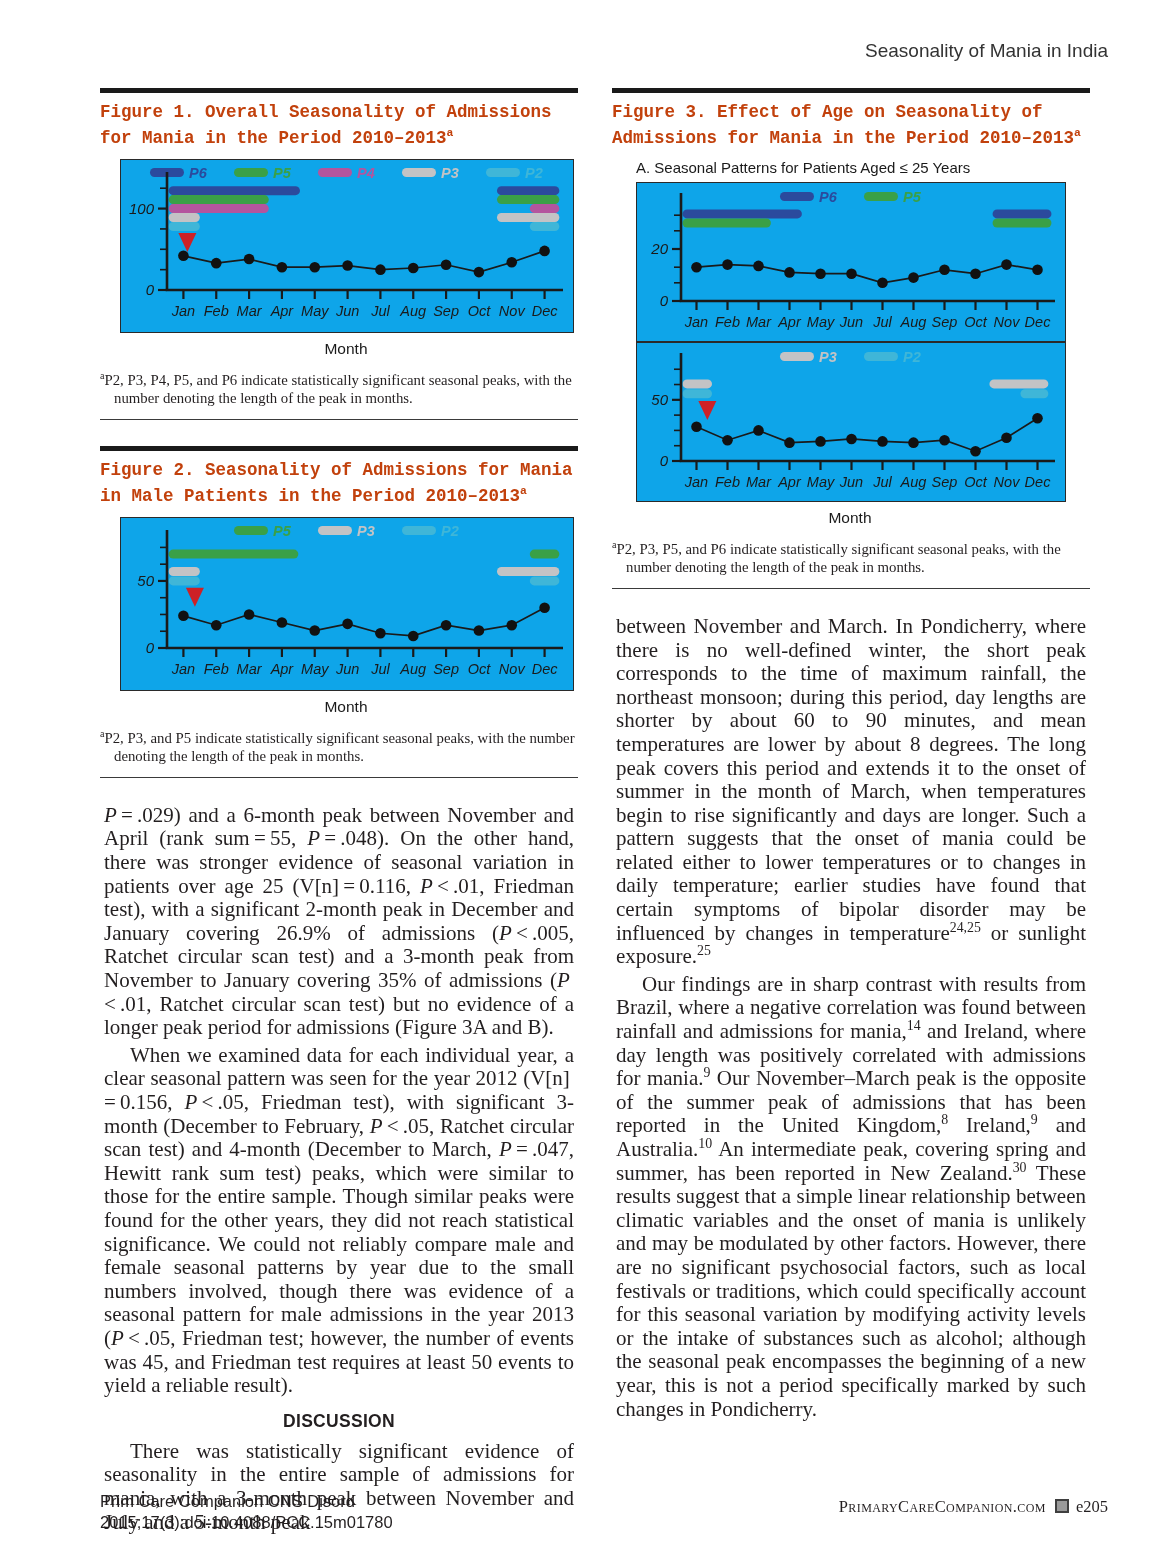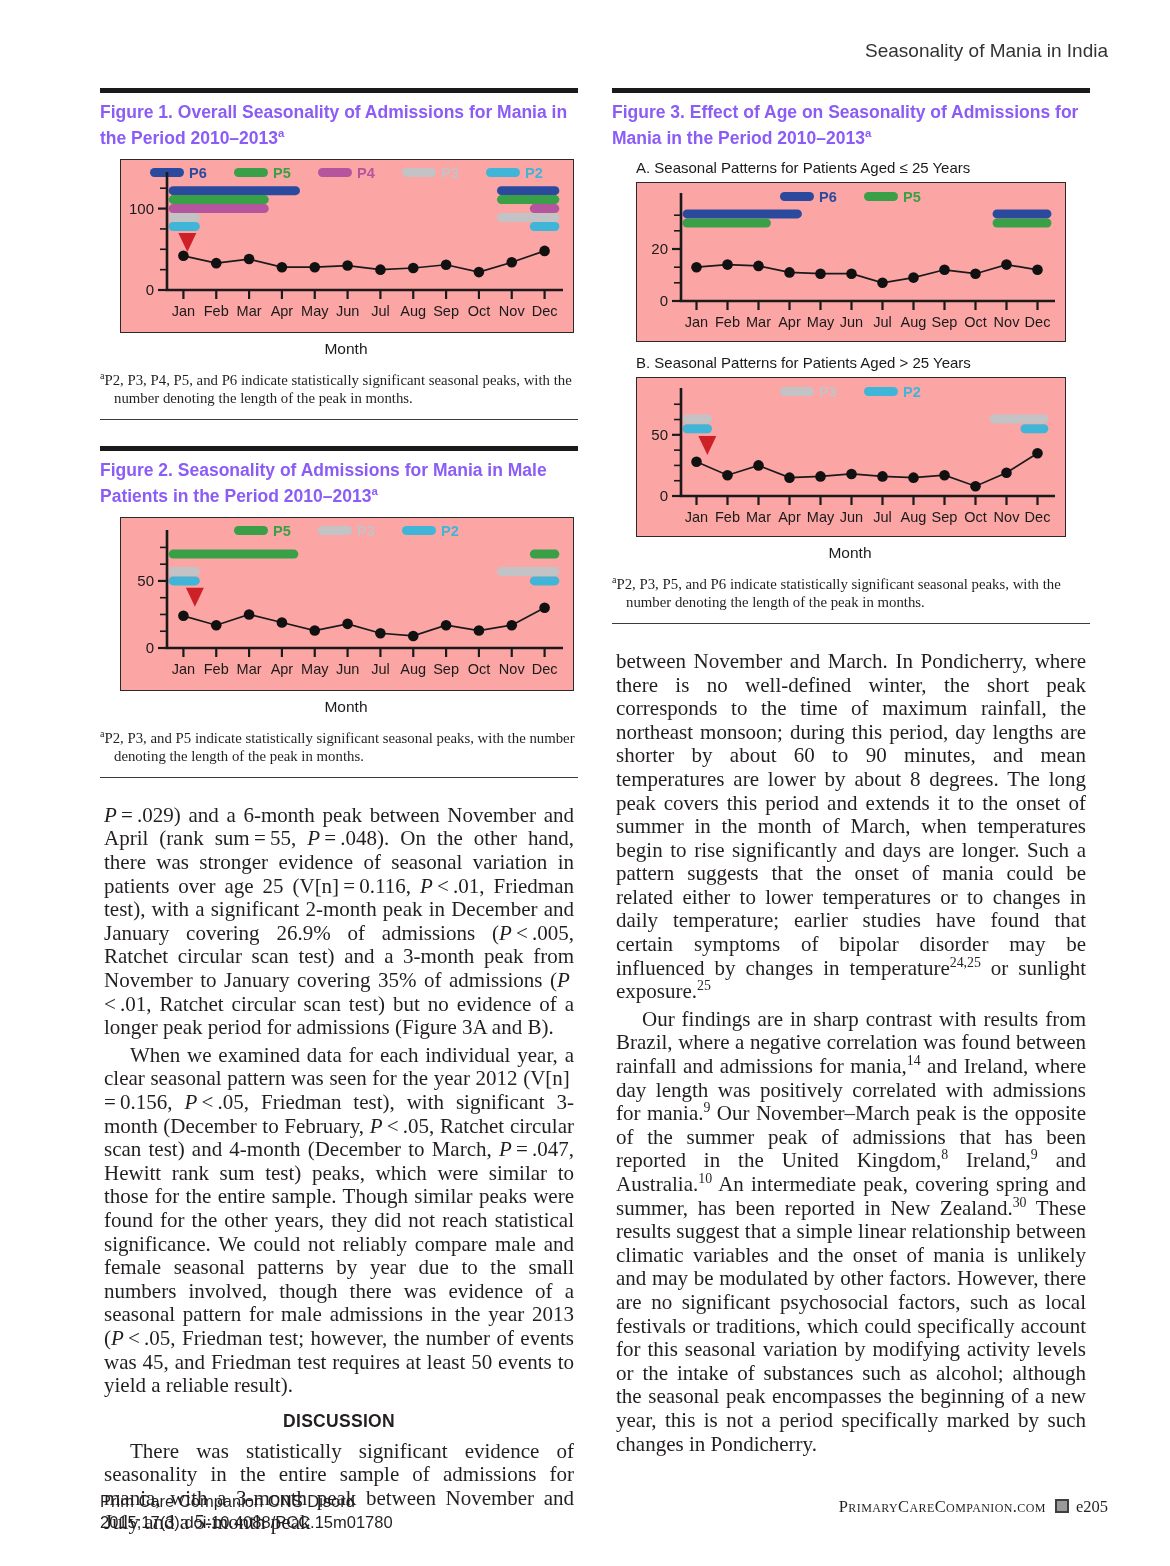--- a/index.html
+++ b/index.html
@@ -5,24 +5,24 @@
   html,body{margin:0;padding:0;background:#e8e8e8;}
   .page{position:relative;width:1170px;height:1566px;background:#ffffff;margin:0 auto;
         font-family:"Liberation Serif",serif;color:#231f20;overflow:hidden;padding-left:20px;}
   .running-head{position:absolute;top:40px;right:82px;font-family:"Liberation Sans",sans-serif;
         font-size:19px;color:#333;}
   .col{position:absolute;top:88px;width:478px;}
   .col-left{left:100px;}
   .col-right{left:612px;}
   .fig-block{margin-bottom:26px;}
   .fig-rule-top{height:5px;background:#1a1a1a;margin-bottom:9px;}
-  .fig-title{font-family:Liberation Sans, sans-serif;font-weight:bold;font-size:17.5px;
-        line-height:21px;color:#8b5cf6;margin-bottom:10px;}
+  .fig-title{font-family:Liberation Mono, monospace;font-weight:bold;font-size:17.5px;
+        line-height:21px;color:#c2410c;margin-bottom:10px;}
   .fig-title sup{font-size:65%;}
-  .chart-frame{border:1.6px solid #2a2a2a;background:#fca5a5;}
+  .chart-frame{border:1.6px solid #2a2a2a;background:#0ea5e9;font-style:italic;}
   .frame-std{margin-left:20px;width:452px;height:172px;}
   .frame-sm{margin-left:24px;width:428px;height:158px;}
   .xlabel{font-family:"Liberation Sans",sans-serif;font-size:15.5px;color:#1a1a1a;
         text-align:center;margin-top:7px;margin-bottom:9px;}
   .xlabel-std{width:452px;margin-left:20px;}
   .xlabel-sm{width:428px;margin-left:24px;}
   .panel-label{font-family:"Liberation Sans",sans-serif;font-size:15px;color:#1a1a1a;
         margin:0 0 6px 24px;}
   .panel-label-b{margin-top:12px;}
   .footnote{font-size:14.8px;line-height:18.6px;padding-left:14px;text-indent:-14px;margin-top:7px;}
@@ -263,21 +263,20 @@
             <circle cx="152.5" cy="89.39999999999999" r="5.3" fill="#111"></circle>
             <circle cx="183.5" cy="90.7" r="5.3" fill="#111"></circle>
             <circle cx="214.5" cy="90.7" r="5.3" fill="#111"></circle>
             <circle cx="245.5" cy="99.8" r="5.3" fill="#111"></circle>
             <circle cx="276.5" cy="94.60000000000001" r="5.3" fill="#111"></circle>
             <circle cx="307.5" cy="86.8" r="5.3" fill="#111"></circle>
             <circle cx="338.5" cy="90.7" r="5.3" fill="#111"></circle>
             <circle cx="369.5" cy="81.60000000000001" r="5.3" fill="#111"></circle>
             <circle cx="400.5" cy="86.8" r="5.3" fill="#111"></circle>
           </svg></div>
-      <div class="panel-label panel-label-b">B. Seasonal Patterns for Patients Aged &gt; 25 Years</div>
       <div class="chart-frame frame-sm"><svg width="428" height="158" viewBox="0 0 428 158">
             <rect x="143" y="9" width="34" height="9" rx="4.5" fill="#c3c3c5"></rect>
             <text x="182" y="18.5" fill="#c3c3c5" font-size="14.5" font-weight="bold">P3</text>
             <rect x="227" y="9" width="34" height="9" rx="4.5" fill="#3fb6d8"></rect>
             <text x="266" y="18.5" fill="#3fb6d8" font-size="14.5" font-weight="bold">P2</text>
             <rect x="45.55" y="36.417647058823526" width="29.450000000000003" height="9" rx="4.5" fill="#c3c3c5"></rect>
             <rect x="352.45" y="36.417647058823526" width="58.89999999999998" height="9" rx="4.5" fill="#c3c3c5"></rect>
             <rect x="45.55" y="46.205882352941174" width="29.450000000000003" height="9" rx="4.5" fill="#3fb6d8"></rect>
             <rect x="383.45" y="46.205882352941174" width="27.899999999999977" height="9" rx="4.5" fill="#3fb6d8"></rect>
             <line x1="44" y1="10" x2="44" y2="118" stroke="#1a1a1a" stroke-width="2.6"></line>

